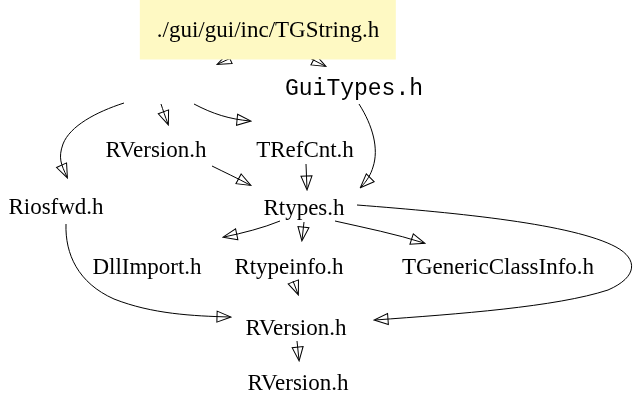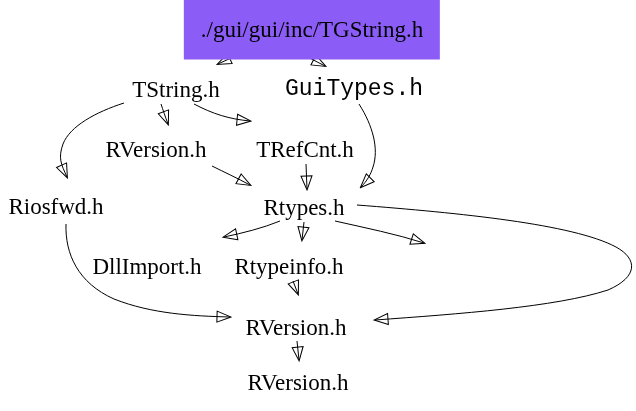--- a/index.html
+++ b/index.html
@@ -30,23 +30,22 @@
   .node {
     position: absolute;
     transform: translate(-50%, -50%);
     white-space: nowrap;
     font-size: 23px;
     line-height: 1;
     color: #000000;
     text-align: center;
   }
   .node.root {
-    background: #8b5cf6;
+    background: #fef9c3;
     padding: 19px 17px;
-    margin-left: 44px;
   }
 </style>
 </head>
 <body>
 
 <div class="stage">
 
   <svg class="edges" viewBox="0 0 636 411" xmlns="http://www.w3.org/2000/svg">
     <defs>
       <marker id="arrow" markerUnits="userSpaceOnUse" markerWidth="16" markerHeight="14" refX="14" refY="7" orient="auto">
@@ -66,34 +65,34 @@
     <path d="M 304 222 L 302 240" marker-end="url(#arrow)"></path>
     <path d="M 335 221 C 366 228, 396 234, 424 243" marker-end="url(#arrow)"></path>
     <path d="M 357 205 C 460 213, 573 224, 616 247 C 638 259, 638 277, 608 290 C 556 307, 458 314, 375 320" marker-end="url(#arrow)"></path>
     <path d="M 66 224 C 65 254, 78 283, 114 299 C 152 314, 193 316, 230 317" marker-end="url(#arrow)"></path>
     <path d="M 293 281 L 298 294" marker-end="url(#arrow)"></path>
     <path d="M 297 341 L 299 360" marker-end="url(#arrow)"></path>
   </svg>
 
   <div class="node root" style="left:268px; top:29px;">./gui/gui/inc/TGString.h</div>
 
-  <div class="node" style="left:176px; top:89px;">TString.h</div>
 
   <div class="node" style="left:354px; top:89px;font-family:Liberation Mono, monospace;">GuiTypes.h</div>
 
   <div class="node" style="left:156px; top:149px;">RVersion.h</div>
 
   <div class="node" style="left:305px; top:149px;">TRefCnt.h</div>
 
   <div class="node" style="left:56px; top:206px;">Riosfwd.h</div>
 
   <div class="node" style="left:304px; top:207px;">Rtypes.h</div>
 
   <div class="node" style="left:147px; top:266px;">DllImport.h</div>
 
   <div class="node" style="left:289px; top:266px;">Rtypeinfo.h</div>
 
+  <div class="node" style="left:498px; top:266px;">TGenericClassInfo.h</div>
 
   <div class="node" style="left:296px; top:327px;">RVersion.h</div>
 
   <div class="node" style="left:298px; top:382px;">RVersion.h</div>
 
 </div>
 
 </body></html>

